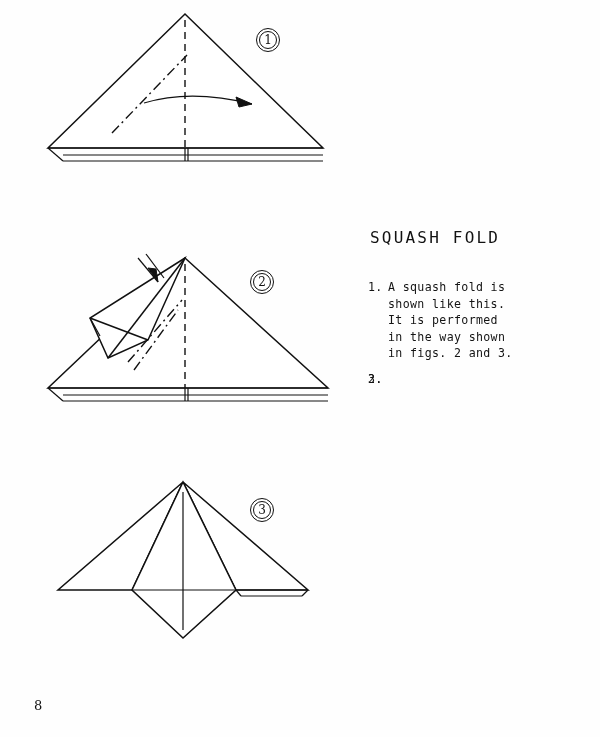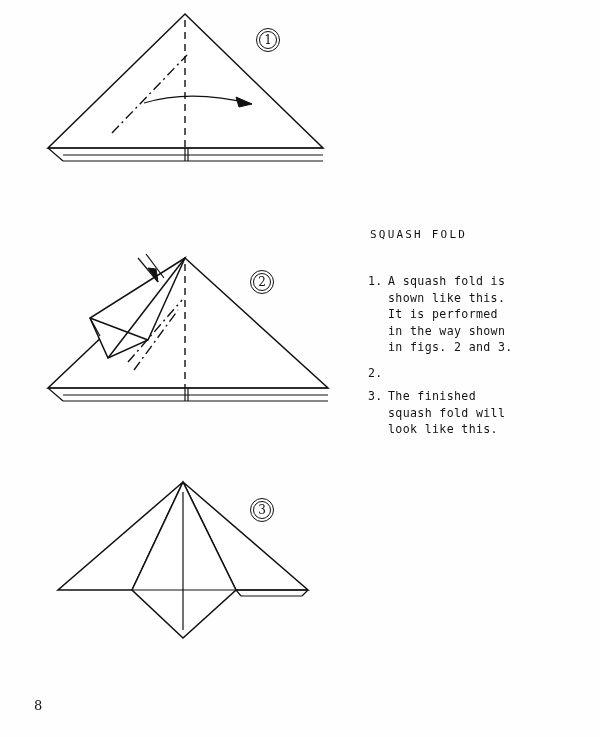--- a/index.html
+++ b/index.html
@@ -61,21 +61,21 @@
 
   
   .text-block {
     position: absolute;
     left: 368px;
     top: 228px;
     width: 200px;
   }
   .tb-title {
     font-family: "DejaVu Sans Mono", monospace;
-    font-size: 11px;
+    font-size: 16px;
     letter-spacing: 2.2px;
     margin: 0 0 14px 2px;
     font-weight: normal;
     color: #111;
   }
   ol.steps {
     list-style: none;
     margin: 0;
     padding: 0;
   }
@@ -208,22 +208,19 @@
 shown like this.
 It is performed
 in the way shown
 in figs. 2 and 3.</span>
       </li>
       <li>
         <span class="marker">2.</span>
       </li>
       <li>
         <span class="marker">3.</span>
-        <span class="body">The finished
-squash fold will
-look like this.</span>
       </li>
     </ol>
   </div>
 
   <div class="page-number">8</div>
 
 </div>
 
 </body></html>

